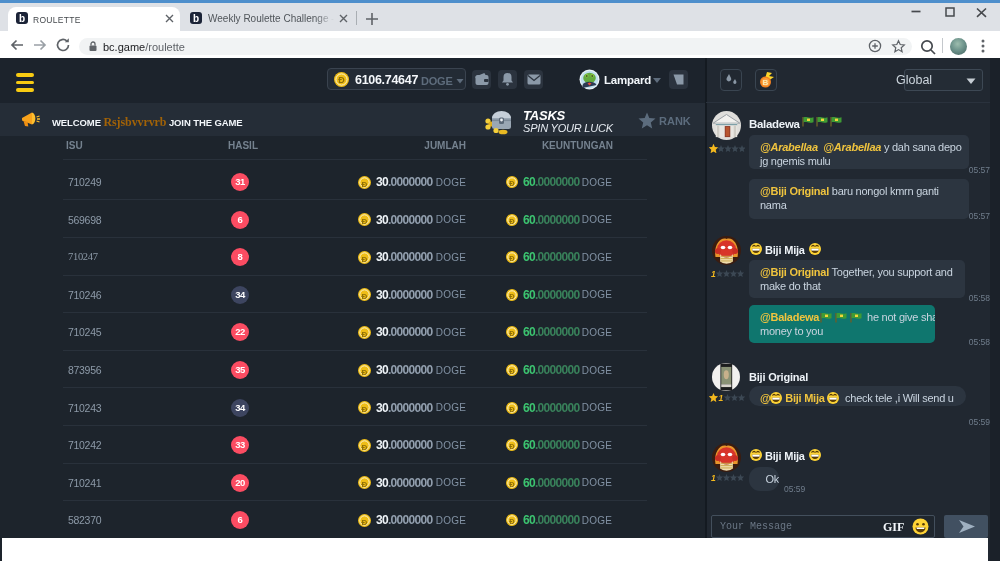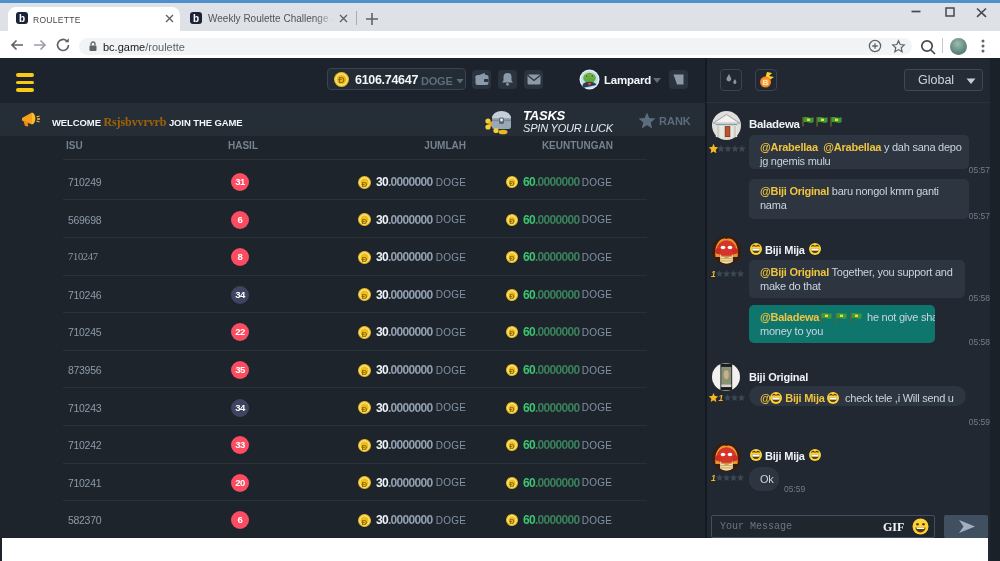--- a/index.html
+++ b/index.html
@@ -352,21 +352,21 @@
   <path d="M11 6 L12.3 8.6 a1.6 1.6 0 1 1 -2.9 0 Z" fill="#8a97a5"></path>
 </svg>
 <svg class="abs" style="left:758px;top:71px;" width="17" height="18">
   <path d="M9 1 L14 2 L11 5 L16 6 L10 10 L12 12 L6 11 Z" fill="#fdd32a"></path>
   <circle cx="7.5" cy="11" r="5.5" fill="#f58220"></circle>
   <circle cx="7.5" cy="11" r="4" fill="#fba03c"></circle>
   <text x="7.5" y="14" font-size="8" font-weight="bold" fill="#fde8b0" text-anchor="middle">B</text>
 </svg>
 
 <div class="abs" style="left:904px;top:69px;width:79px;height:22px;background:#242c35;border:1px solid #3d4854;border-radius:3px;box-sizing:border-box;"></div>
-<div class="abs" style="left:918px;top:73px;font-size:12.5px;color:#ccd5dd;">Global</div>
+<div class="abs" style="left:896px;top:73px;font-size:12.5px;color:#ccd5dd;">Global</div>
 <svg class="abs" style="left:966px;top:77.5px;" width="10" height="7">
     <path d="M0.5 0.5 L5 6 L9.5 0.5 Z" fill="#c6cdd4"></path>
   </svg>
 
 <div id="chat">
     <svg class="abs" style="left:712px;top:111px;" width="29" height="29">
       <circle cx="14.5" cy="14.5" r="14.5" fill="#dfdedb"></circle>
       <path d="M1.16 12.18 L14.5 3.48 L27.84 12.18 Z" fill="#f2f1ee"></path>
       <path d="M1.16 12.18 L14.5 3.48 L27.84 12.18 Z" fill="none" stroke="#9aa0a5" stroke-width="1"></path>
       <rect x="3.77" y="12.18" width="21.46" height="13.92" fill="#e8e6e1"></rect>
@@ -393,21 +393,21 @@
         <rect x="6" y="2.6" width="3" height="2.4" fill="#f3d53c"></rect>
       </svg></div>
     <svg class="abs" style="left:709px;top:143.5px;" width="36" height="9">
       <path d="M4.5 -0.2999999999999998 L5.8919999999999995 3.06 L9.3 3.3 L6.708 5.748 L7.476 9.3 L4.5 7.38 L1.524 9.3 L2.292 5.748 L-0.2999999999999998 3.3 L3.108 3.06 Z" fill="#f4b91e"></path>
       <path d="M12 0.8999999999999999 L13.044 3.42 L15.6 3.6 L13.656 5.436 L14.232 8.1 L12 6.66 L9.768 8.1 L10.344 5.436 L8.4 3.6 L10.956 3.42 Z" fill="#3c4854"></path>
       <path d="M19 0.8999999999999999 L20.044 3.42 L22.6 3.6 L20.656 5.436 L21.232 8.1 L19 6.66 L16.768 8.1 L17.344 5.436 L15.4 3.6 L17.956 3.42 Z" fill="#3c4854"></path>
       <path d="M26 0.8999999999999999 L27.044 3.42 L29.6 3.6 L27.656 5.436 L28.232 8.1 L26 6.66 L23.768 8.1 L24.344 5.436 L22.4 3.6 L24.956 3.42 Z" fill="#3c4854"></path>
       <path d="M33 0.8999999999999999 L34.044 3.42 L36.6 3.6 L34.656 5.436 L35.232 8.1 L33 6.66 L30.768 8.1 L31.344 5.436 L29.4 3.6 L31.956 3.42 Z" fill="#3c4854"></path>
     </svg>
     <div class="abs" style="left:749px;top:135px;width:220px;height:34px;background:#2c3540;border-radius:5px;box-sizing:border-box;overflow:hidden;">
-      <div style="margin:6px 0 0 11px;font-size:11px;letter-spacing:-0.25px;line-height:13.5px;color:#c9d4df;white-space:nowrap;"><span class="b" style="color:#f0c43e;">@Arabellaa&nbsp; @Arabellaa</span> y dah sana depo<br>jg ngemis mulu</div>
+      <div style="margin:6px 0 0 11px;font-size:11px;letter-spacing:-0.25px;line-height:13.5px;color:#c9d4df;white-space:nowrap;"><span class="b" style="color:#f0c43e;font-style:italic;">@Arabellaa&nbsp; @Arabellaa</span> y dah sana depo<br>jg ngemis mulu</div>
     </div>
     <div class="abs" style="left:945px;top:164.5px;width:45px;text-align:right;font-size:8.5px;color:#707d8c;">05:57</div>
     <div class="abs" style="left:749px;top:179px;width:220px;height:40px;background:#2c3540;border-radius:5px;box-sizing:border-box;overflow:hidden;">
       <div style="margin:6px 0 0 11px;font-size:11px;letter-spacing:-0.25px;line-height:13.5px;color:#c9d4df;white-space:nowrap;"><span class="b" style="color:#f0c43e;">@Biji Original</span> baru nongol kmrn ganti<br>nama</div>
     </div>
     <div class="abs" style="left:945px;top:211px;width:45px;text-align:right;font-size:8.5px;color:#707d8c;">05:57</div>
     <svg class="abs" style="left:712px;top:236px;" width="29" height="29">
       <circle cx="14.5" cy="14.5" r="14.5" fill="#3a1c10"></circle>
       <path d="M3.48 20.88 C1.4500000000000002 8.7 8.7 0.58 14.5 2.9000000000000004 C21.75 0.58 27.549999999999997 10.149999999999999 25.52 20.88 Z" fill="#e8952b"></path>
       <ellipse cx="14.5" cy="13.05" rx="9.57" ry="8.7" fill="#d8352a"></ellipse>
@@ -517,21 +517,21 @@
         <path d="M1.7999999999999998 5.699999999999999 a4.199999999999999 4.199999999999999 0 0 0 8.399999999999999 0 Z" fill="#5a3d07"></path>
         <rect x="2.2800000000000002" y="5.699999999999999" width="7.4399999999999995" height="1.92" fill="#fff"></rect>
       </svg></div>
     <svg class="abs" style="left:709px;top:473px;" width="36" height="9">
       <text x="2" y="8" font-size="8.5" font-weight="bold" font-style="italic" fill="#f4b91e">1</text>
       <path d="M10.5 0.8999999999999999 L11.544 3.42 L14.1 3.6 L12.156 5.436 L12.732 8.1 L10.5 6.66 L8.268 8.1 L8.844 5.436 L6.9 3.6 L9.456 3.42 Z" fill="#3c4854"></path>
       <path d="M17.5 0.8999999999999999 L18.544 3.42 L21.1 3.6 L19.156 5.436 L19.732 8.1 L17.5 6.66 L15.268 8.1 L15.844 5.436 L13.9 3.6 L16.456 3.42 Z" fill="#3c4854"></path>
       <path d="M24.5 0.8999999999999999 L25.544 3.42 L28.1 3.6 L26.156 5.436 L26.732 8.1 L24.5 6.66 L22.268 8.1 L22.844 5.436 L20.9 3.6 L23.456 3.42 Z" fill="#3c4854"></path>
       <path d="M31.5 0.8999999999999999 L32.544 3.42 L35.1 3.6 L33.156 5.436 L33.732 8.1 L31.5 6.66 L29.268 8.1 L29.844 5.436 L27.9 3.6 L30.456 3.42 Z" fill="#3c4854"></path>
     </svg>
-    <div class="abs" style="left:749px;top:467px;width:30px;height:24px;background:#2c3540;border-radius:11px;box-sizing:border-box;overflow:hidden;">
+    <div class="abs" style="left:749px;top:467px;width:30px;height:24px;background:#2c3540;border-radius:11px;box-sizing:border-box;overflow:hidden;text-align:right;">
       <div style="margin:6px 0 0 11px;font-size:11px;letter-spacing:-0.25px;line-height:13.5px;color:#c9d4df;white-space:nowrap;">Ok</div>
     </div>
     <div class="abs" style="left:784px;top:484px;font-size:8.5px;color:#707d8c;">05:59</div>
   </div>
 
 <div class="abs" style="left:711px;top:515px;width:224px;height:23px;background:#1f262e;border:1px solid #434f5c;border-radius:2px;box-sizing:border-box;"></div>
 <div class="abs" style="left:720px;top:521px;font-size:10px;color:#6a7684;font-family:'Liberation Mono',monospace;">Your Message</div>
 <div class="abs b" style="left:883px;top:520px;font-size:12px;color:#f2f6fa;font-family:Liberation Serif, serif;">GIF</div>
 <svg class="abs" style="left:912px;top:518px;" width="17" height="17">
   <circle cx="8.5" cy="8.5" r="8" fill="#ffd335"></circle>

